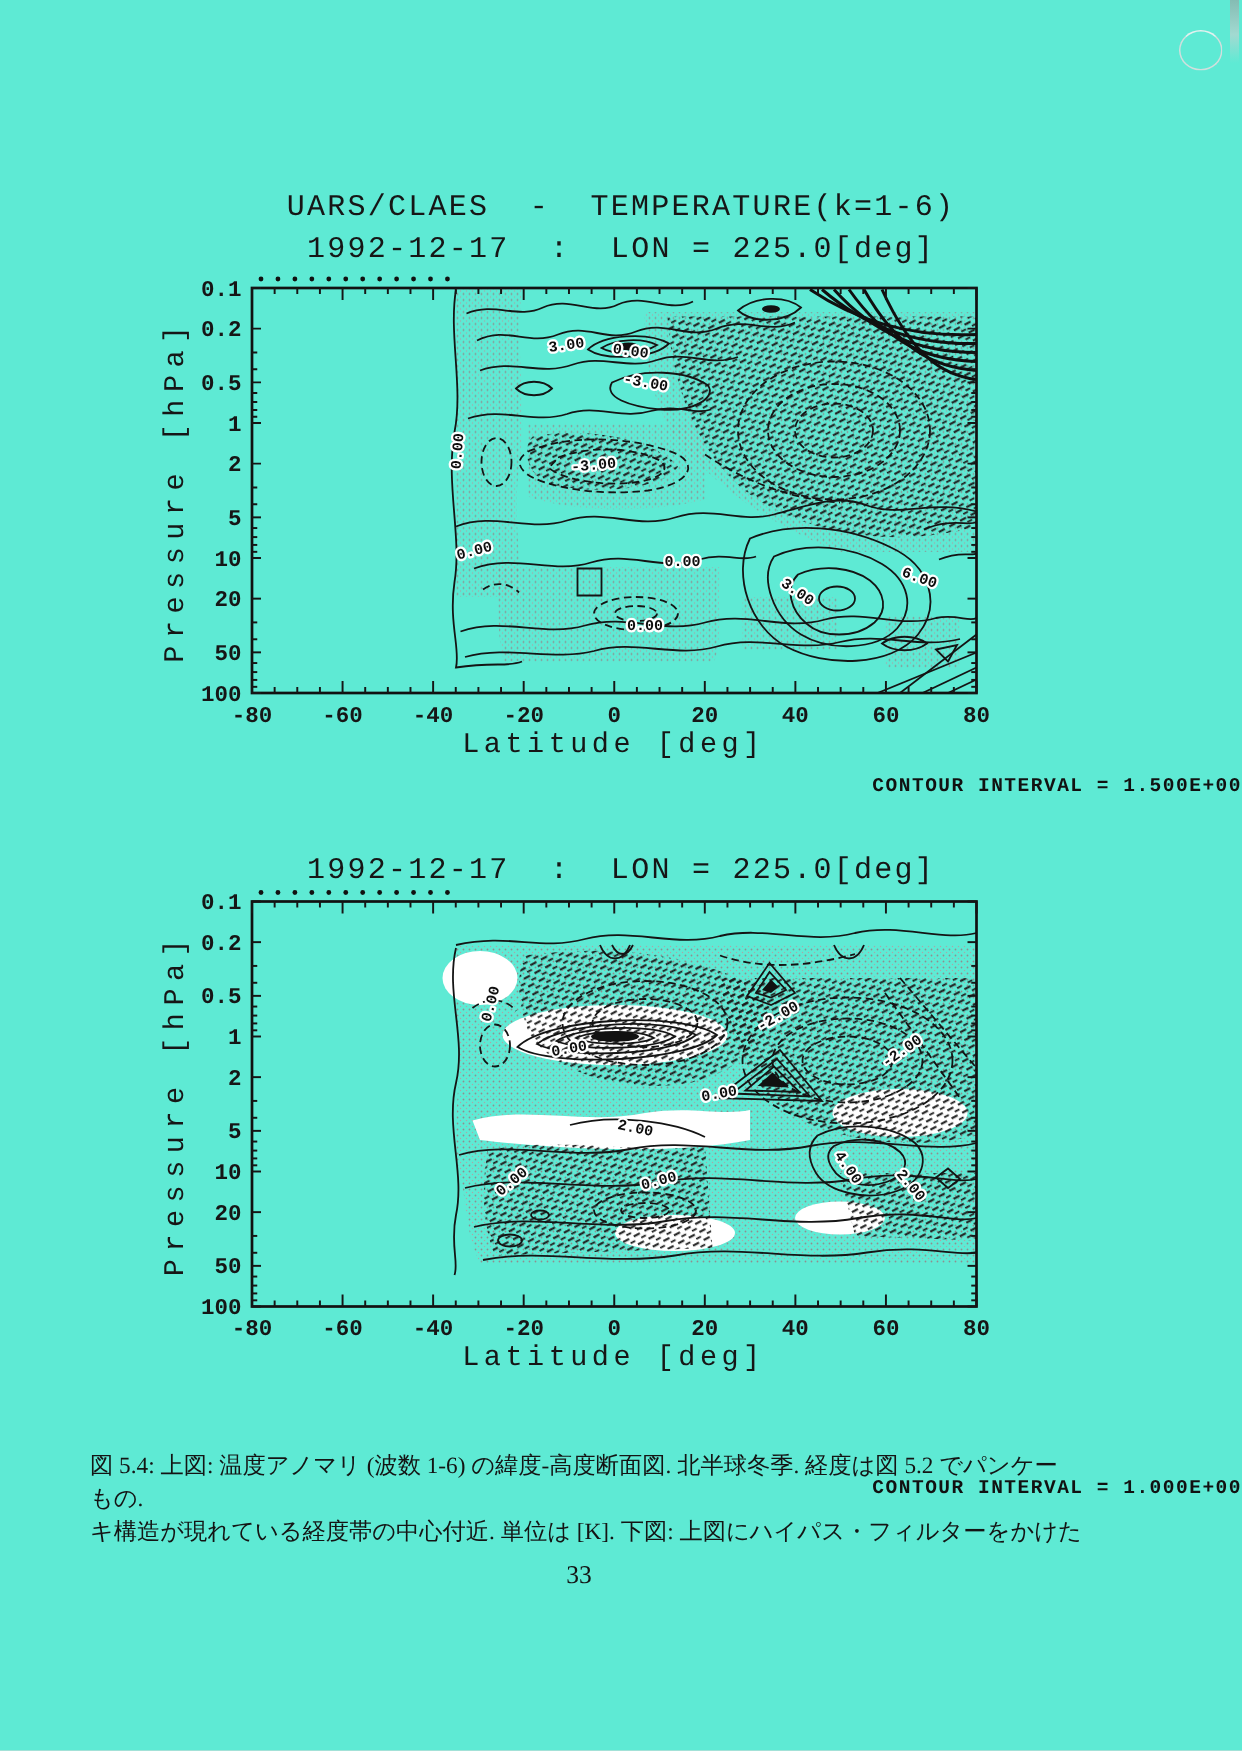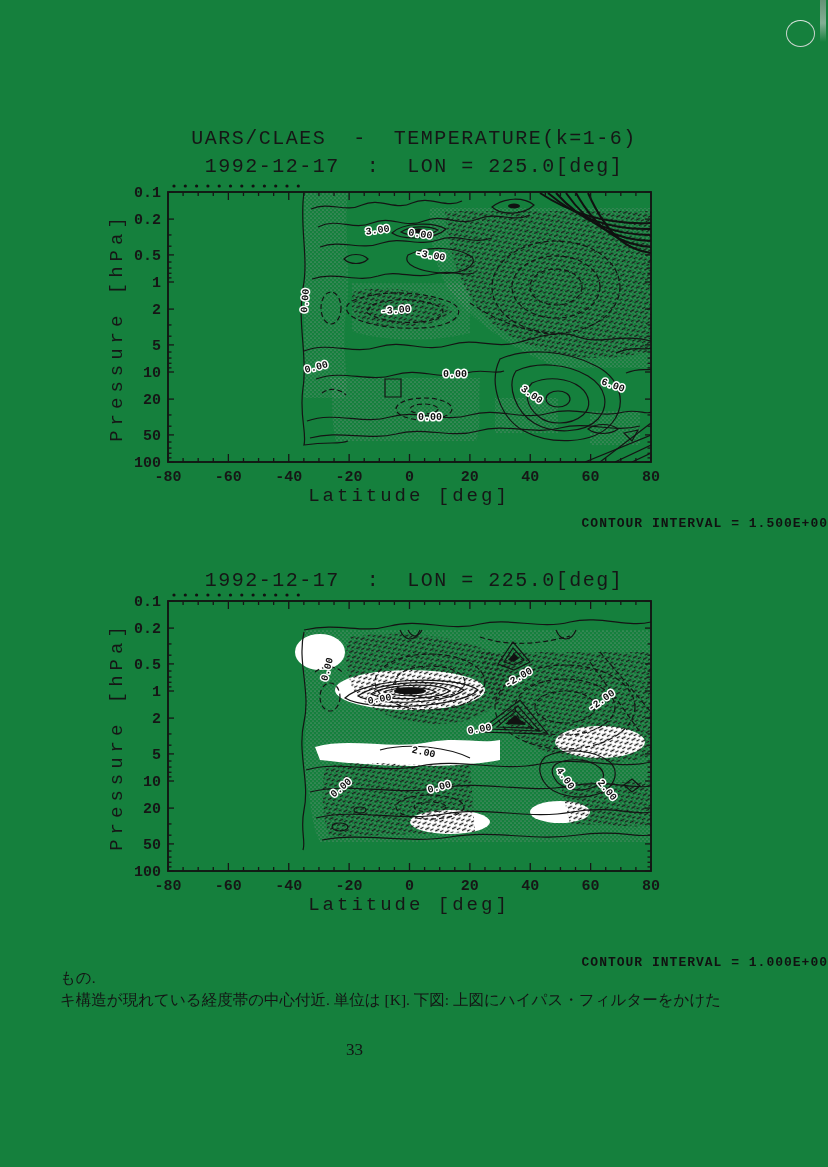--- a/index.html
+++ b/index.html
@@ -1,16 +1,16 @@
 <!DOCTYPE html>
 <html><head>
 <meta charset="utf-8">
 <style>
   html,body{margin:0;padding:0;background:#d9d9d9;}
-  .page{position:relative;width:828px;height:1167px;margin:0 auto;background:#15803d;overflow:hidden;
+  .page{position:relative;width:828px;height:1167px;margin:0 auto;background:#5eead4;overflow:hidden;
         font-family:"Liberation Sans",sans-serif;color:#161616;}
   .t1,.t2{position:absolute;left:0;width:828px;text-align:center;
         font-family:"Liberation Mono",monospace;font-size:20px;letter-spacing:1.5px;color:#161616;white-space:pre;}
   .note{position:absolute;left:0;width:828px;text-align:right;
         font-family:"Liberation Mono",monospace;font-weight:bold;font-size:13px;letter-spacing:1px;color:#111;}
   .figsvg{position:absolute;left:0;}
   .frame{fill:none;stroke:#111;stroke-width:1.8;}
   .tk{stroke:#161616;stroke-width:1.3;}
   .xt,.yt{font-family:"Liberation Mono",monospace;font-weight:bold;font-size:15px;fill:#161616;}
   .axlab{font-family:"Liberation Mono",monospace;font-size:19px;letter-spacing:3px;fill:#161616;}
@@ -19,21 +19,21 @@
       paint-order:stroke;stroke:#ffffff;stroke-width:3px;stroke-linejoin:round;text-anchor:middle;}
   .s{fill:none;stroke:#141414;stroke-width:1.2;}
   .sb{fill:none;stroke:#101010;stroke-width:2;}
   .d{fill:none;stroke:#141414;stroke-width:1.2;stroke-dasharray:5 3;}
   .p{fill:url(#stip);stroke:none;}
   .q{fill:url(#scrib);stroke:none;}
   .w{fill:#ffffff;stroke:none;}
   .blk{fill:#111;stroke:none;}
   .caption{position:absolute;left:60px;width:718px;font-family:"Liberation Serif","DejaVu Serif",serif;
         font-size:15.5px;line-height:22px;color:#141414;}
-  .pageno{position:absolute;left:346px;top:1040px;width:80px;text-align:left;
+  .pageno{position:absolute;left:346px;top:1040px;width:80px;text-align:center;
         font-family:"Liberation Serif","DejaVu Serif",serif;font-size:17px;color:#141414;}
   .artifact-circle{position:absolute;left:786px;top:20px;width:27px;height:25px;border-radius:50%;
         border:1.5px solid #dedede;border-top-color:#f2f2f2;opacity:.9;}
   .artifact-streak{position:absolute;left:820px;top:0;width:6px;height:42px;
         background:linear-gradient(180deg,#9e9e9e,#cfcfcf 55%,rgba(255,255,255,0));opacity:.6;}
 </style>
 </head>
 <body>
 
 <div class="page">
@@ -514,22 +514,23 @@
         <text class="cl" transform="translate(520 88) rotate(-30)">-2.00</text>
         <text class="cl" transform="translate(603 111) rotate(-35)">-2.00</text>
         <text class="cl" transform="translate(480 140) rotate(-10)">0.00</text>
         <text class="cl" transform="translate(423 163) rotate(12)">2.00</text>
         <text class="cl" transform="translate(343 198) rotate(-40)">0.00</text>
         <text class="cl" transform="translate(440 198) rotate(-15)">0.00</text>
         <text class="cl" transform="translate(563 188) rotate(55)">4.00</text>
         <text class="cl" transform="translate(605 200) rotate(50)">2.00</text>
       </g>
   </svg>
-  <div class="note" style="top:955px">CONTOUR INTERVAL = 1.000E+00</div>
+  <div class="note" style="top:984px">CONTOUR INTERVAL = 1.000E+00</div>
 
   <div class="caption" style="top:967px">
+    <div>図 5.4: 上図: 温度アノマリ (波数 1-6) の緯度-高度断面図. 北半球冬季. 経度は図 5.2 でパンケー</div>
     <div>もの.</div>
     <div>キ構造が現れている経度帯の中心付近. 単位は [K]. 下図: 上図にハイパス・フィルターをかけた</div>
   </div>
 
   <div class="pageno">33</div>
 
 </div>
 
 </body></html>

